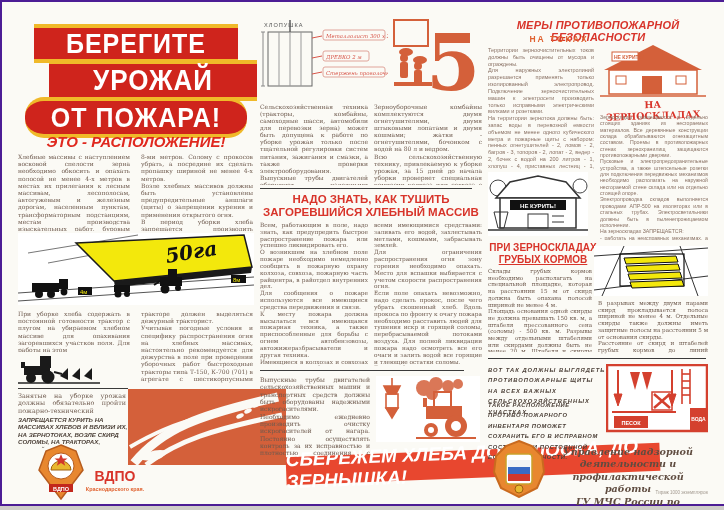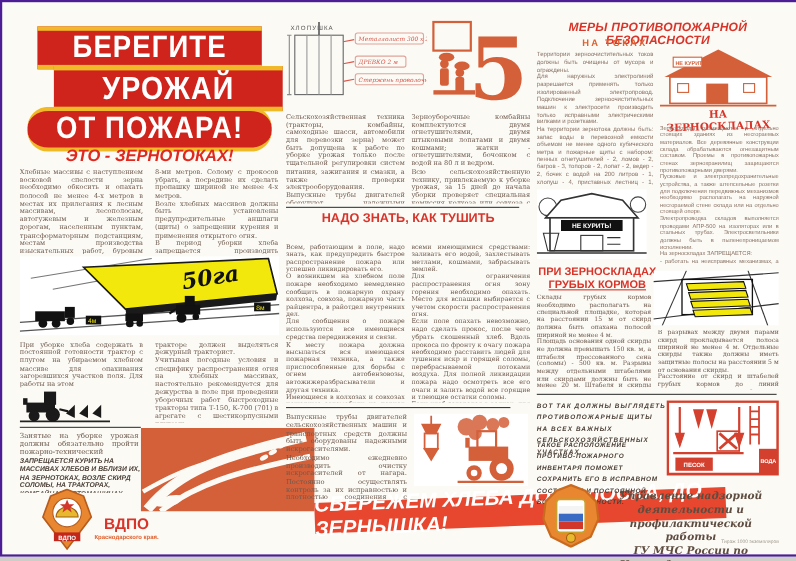--- a/index.html
+++ b/index.html
@@ -27,21 +27,21 @@
   <div class="abs banner" style="left:32px;top:22px;width:204px;height:31px;font-size:25px;">
     <span>БЕРЕГИТЕ</span>
   </div>
   <div class="abs banner" style="left:47px;top:58px;width:208px;height:33px;font-size:26px;">
     <span>УРОЖАЙ</span>
   </div>
   <div class="abs banner" style="left:23px;top:95px;width:222px;height:33px;font-size:25px;border-radius:19px;">
     <span>ОТ ПОЖАРА!</span>
   </div>
 
-  <div class="abs redhead" style="left:16px;top:131px;width:236px;text-align:center;font-size:15px;font-style:italic;color:#e0281e;">ЭТО - ЗЕРНОТОКАХ!</div>
+  <div class="abs redhead" style="left:16px;top:131px;width:236px;text-align:center;font-size:15px;font-style:italic;color:#e0281e;">ЭТО - РАСПОЛОЖЕНИЕ!</div>
 
   <div class="abs ser" style="left:16px;top:151px;width:112px;height:78px;font-size:6px;line-height:1.2;">Хлебные массивы с наступлением восковой спелости зерна необходимо обкосить и опахать полосой не менее 4-х метров в местах их прилегания к лесным массивам, лесополосам, автогужевым и железным дорогам, населенным пунктам, трансформаторным подстанциям, местам производства изыскательных работ, буровым скважинам и другим объектам.
 Разбить на участки площадью не более 50 га каждый прокосами шириной не менее</div>
   <div class="abs ser" style="left:139px;top:151px;width:112px;height:78px;font-size:6px;line-height:1.2;">8-ми метров. Солому с прокосов убрать, а посредине их сделать пропашку шириной не менее 4-х метров.
 Возле хлебных массивов должны быть установлены предупредительные аншлаги (щиты) о запрещении курения и применения открытого огня.
 В период уборки хлеба запрещается производить сжигание стерни, пожнивных остатков и разведение костров на полях.</div>
 
   <div class="abs" style="left:16px;top:231px;width:236px;height:72px;">
     <svg width="236" height="72" viewBox="0 0 236 72">
       <rect x="0" y="0" width="236" height="72" fill="#ffffff"></rect>
@@ -185,20 +185,21 @@
 
   <div class="abs ser" style="left:258px;top:101px;width:108px;height:82px;font-size:6px;line-height:1.18;">Сельскохозяйственная техника (тракторы, комбайны, самоходные шасси, автомобили для перевозки зерна) может быть допущена к работе по уборке урожая только после тщательной регулировки систем питания, зажигания и смазки, а также проверки электрооборудования.
 Выпускные трубы двигателей оборудуют надежными искрогасителями.
 Все уборочные агрегаты должны быть обеспечены первичными средствами пожаротушения с быстрооткрывающимися креплениями.</div>
   <div class="abs ser" style="left:372px;top:101px;width:108px;height:82px;font-size:6px;line-height:1.18;">Зерноуборочные комбайны комплектуются двумя огнетушителями, двумя штыковыми лопатами и двумя кошмами; жатки - огнетушителями, бочонком с водой на 80 л и ведром.
 Всю сельскохозяйственную технику, привлекаемую к уборке урожая, за 15 дней до начала уборки проверяет специальная комиссия колхоза или совхоза с участием госпожнадзора для определения возможности их допуска к уборочным работам.</div>
 
   <div class="abs hr" style="left:258px;top:186px;width:212px;"></div>
 
   <div class="abs redhead" style="left:258px;top:191px;width:222px;text-align:center;font-size:11.5px;">НАДО ЗНАТЬ,  КАК ТУШИТЬ</div>
+  <div class="abs redhead" style="left:258px;top:204px;width:222px;text-align:center;font-size:11.5px;">ЗАГОРЕВШИЙСЯ ХЛЕБНЫЙ МАССИВ</div>
 
   <div class="abs ser" style="left:258px;top:220px;width:108px;height:144px;font-size:5.8px;line-height:1.18;">Всем, работающим в поле, надо знать, как предупредить быстрое распространение пожара или успешно ликвидировать его.
 О возникшем на хлебном поле пожаре необходимо немедленно сообщить в пожарную охрану колхоза, совхоза, пожарную часть райцентра, в райотдел внутренних дел.
 Для сообщения о пожаре используются все имеющиеся средства передвижения и связи.
 К месту пожара должна высылаться вся имеющаяся пожарная техника, а также приспособленные для борьбы с огнем автобензовозы, автожижеразбрасыватели и другая техника.
 Имеющиеся в колхозах и совхозах пожарные автомобили на период уборки должны быть оборудованы приспособлениями для тушения пожаров хлеба на корню.
 До прибытия людей и пожарной техники к месту пожара нужно вывести из загона комбайны, тракторы и другие уборочные машины и одновременно немедленно организовать тушение огня</div>
   <div class="abs ser" style="left:372px;top:220px;width:108px;height:144px;font-size:5.8px;line-height:1.18;">всеми имеющимися средствами: заливать его водой, захлестывать метлами, кошмами, забрасывать землей.
 Для ограничения распространения огня зону горения необходимо опахать. Место для вспашки выбирается с учетом скорости распространения огня.
 Если поле опахать невозможно, надо сделать прокос, после чего убрать скошенный хлеб. Вдоль прокоса по фронту к очагу пожара необходимо расставить людей для тушения искр и горящей соломы, перебрасываемой потоками воздуха. Для полной ликвидации пожара надо осмотреть все его очаги и залить водой все горящие и тлеющие остатки соломы.

